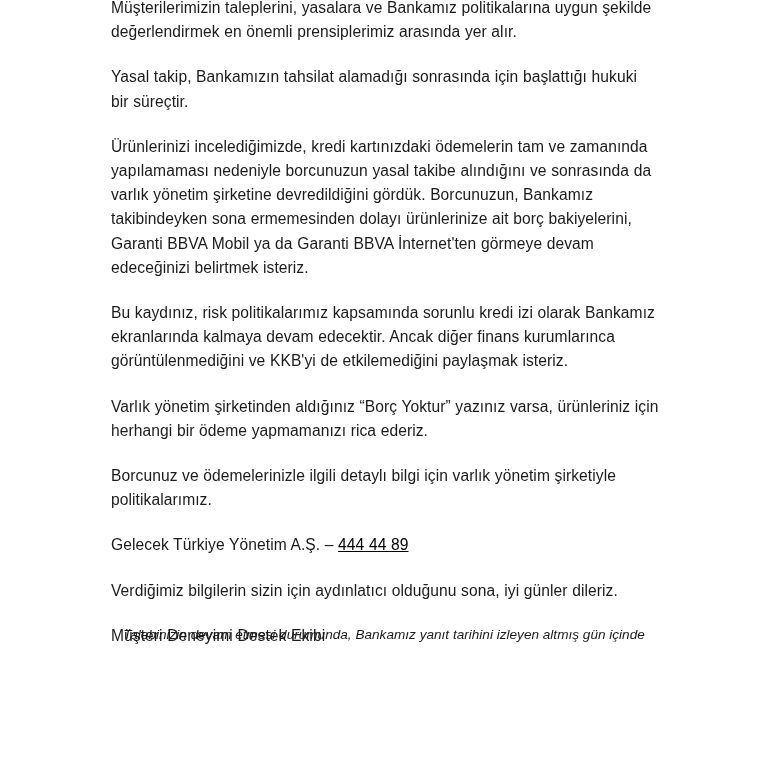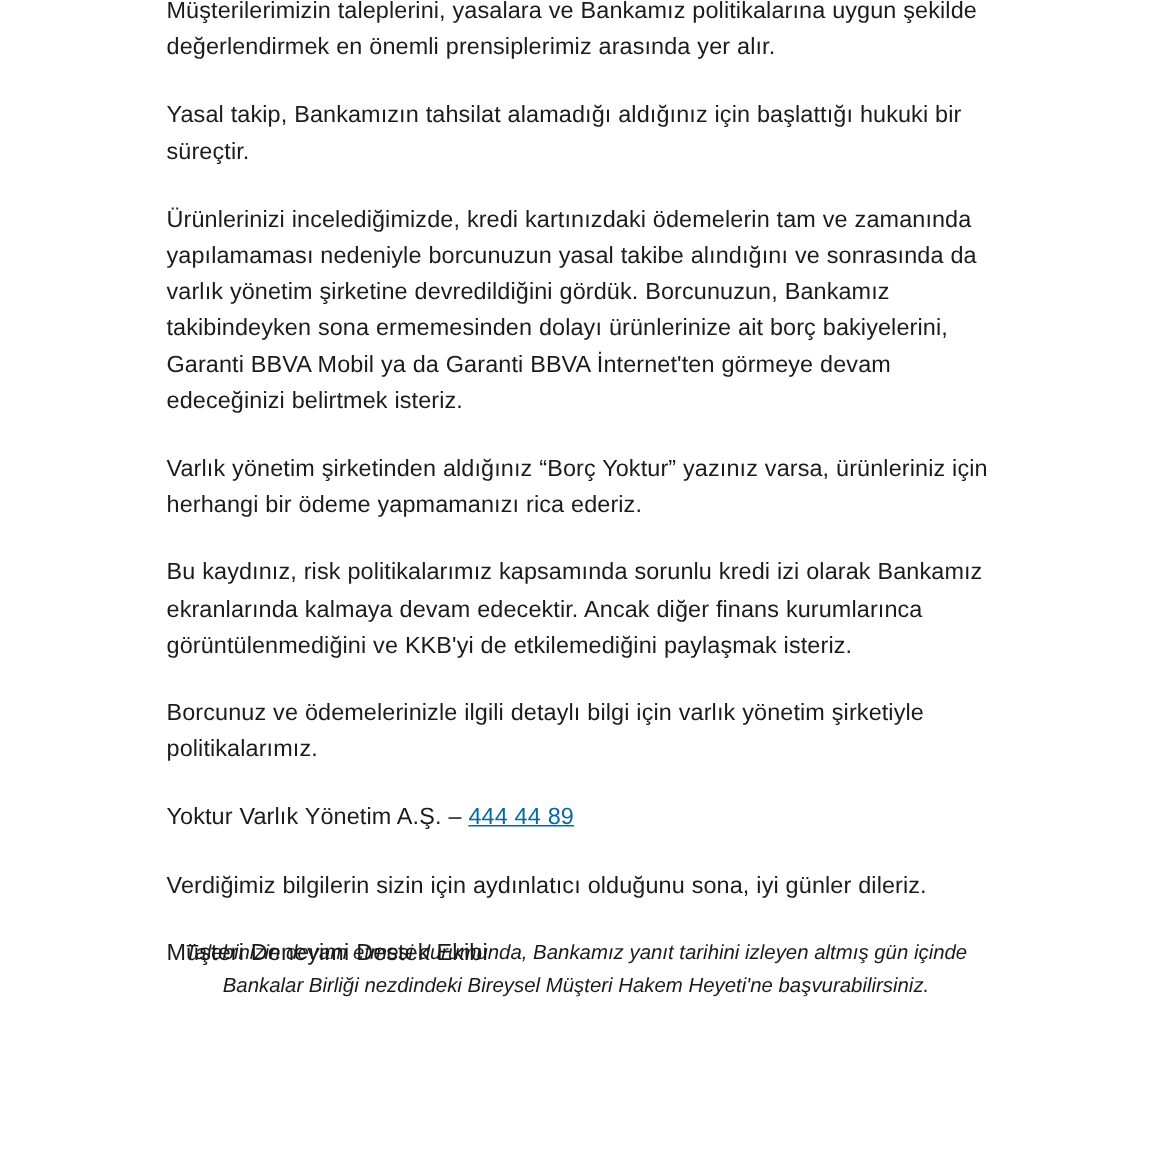--- a/index.html
+++ b/index.html
@@ -43,21 +43,21 @@
     text-align: left;
     word-spacing: 0.01em;
   }
 
   .paragraph:last-child {
     margin-bottom: 4px;
   }
 
   
   .phone-link {
-    color: #0369a1;
+    color: #000000;
     text-decoration: underline;
     text-underline-offset: 1px;
     cursor: pointer;
   }
 
   
   .footnote {
     position: absolute;
     left: 96px;
     top: 624px;
@@ -76,36 +76,35 @@
 </style>
 </head>
 <body>
 
 <div class="document">
 
   <div class="body-copy">
 
     <p class="paragraph">Müşterilerimizin taleplerini, yasalara ve Bankamız politikalarına uygun şekilde değerlendirmek en önemli prensiplerimiz arasında yer alır.</p>
 
-    <p class="paragraph">Yasal takip, Bankamızın tahsilat alamadığı aldığınız için başlattığı hukuki bir süreçtir.</p>
+    <p class="paragraph">Yasal takip, Bankamızın tahsilat alamadığı sonrasında için başlattığı hukuki bir süreçtir.</p>
 
     <p class="paragraph">Ürünlerinizi incelediğimizde, kredi kartınızdaki ödemelerin tam ve zamanında yapılamaması nedeniyle borcunuzun yasal takibe alındığını ve sonrasında da varlık yönetim şirketine devredildiğini gördük. Borcunuzun, Bankamız takibindeyken sona ermemesinden dolayı ürünlerinize ait borç bakiyelerini, Garanti BBVA Mobil ya da Garanti BBVA İnternet'ten görmeye devam edeceğinizi belirtmek isteriz.</p>
 
+    <p class="paragraph">Bu kaydınız, risk politikalarımız kapsamında sorunlu kredi izi olarak Bankamız ekranlarında kalmaya devam edecektir. Ancak diğer finans kurumlarınca görüntülenmediğini ve KKB'yi de etkilemediğini paylaşmak isteriz.</p>
+
     <p class="paragraph">Varlık yönetim şirketinden aldığınız “Borç Yoktur” yazınız varsa, ürünleriniz için herhangi bir ödeme yapmamanızı rica ederiz.</p>
-
-    <p class="paragraph">Bu kaydınız, risk politikalarımız kapsamında sorunlu kredi izi olarak Bankamız ekranlarında kalmaya devam edecektir. Ancak diğer finans kurumlarınca görüntülenmediğini ve KKB'yi de etkilemediğini paylaşmak isteriz.</p>
 
     <p class="paragraph">Borcunuz ve ödemelerinizle ilgili detaylı bilgi için varlık yönetim şirketiyle politikalarımız.</p>
 
-    <p class="paragraph"><span>Yoktur Varlık Yönetim A.Ş. – </span><a class="phone-link" href="#">444 44 89</a></p>
+    <p class="paragraph"><span>Gelecek Türkiye Yönetim A.Ş. – </span><a class="phone-link" href="#">444 44 89</a></p>
 
     <p class="paragraph">Verdiğimiz bilgilerin sizin için aydınlatıcı olduğunu sona, iyi günler dileriz.</p>
 
     <p class="paragraph">Müşteri Deneyimi Destek Ekibi</p>
 
   </div>
 
   <p class="footnote">
     <span class="footnote-line">Talebinizin devam etmesi durumunda, Bankamız yanıt tarihini izleyen altmış gün içinde</span>
-    <span class="footnote-line">Bankalar Birliği nezdindeki Bireysel Müşteri Hakem Heyeti'ne başvurabilirsiniz.</span>
   </p>
 
 </div>
 
 </body></html>

